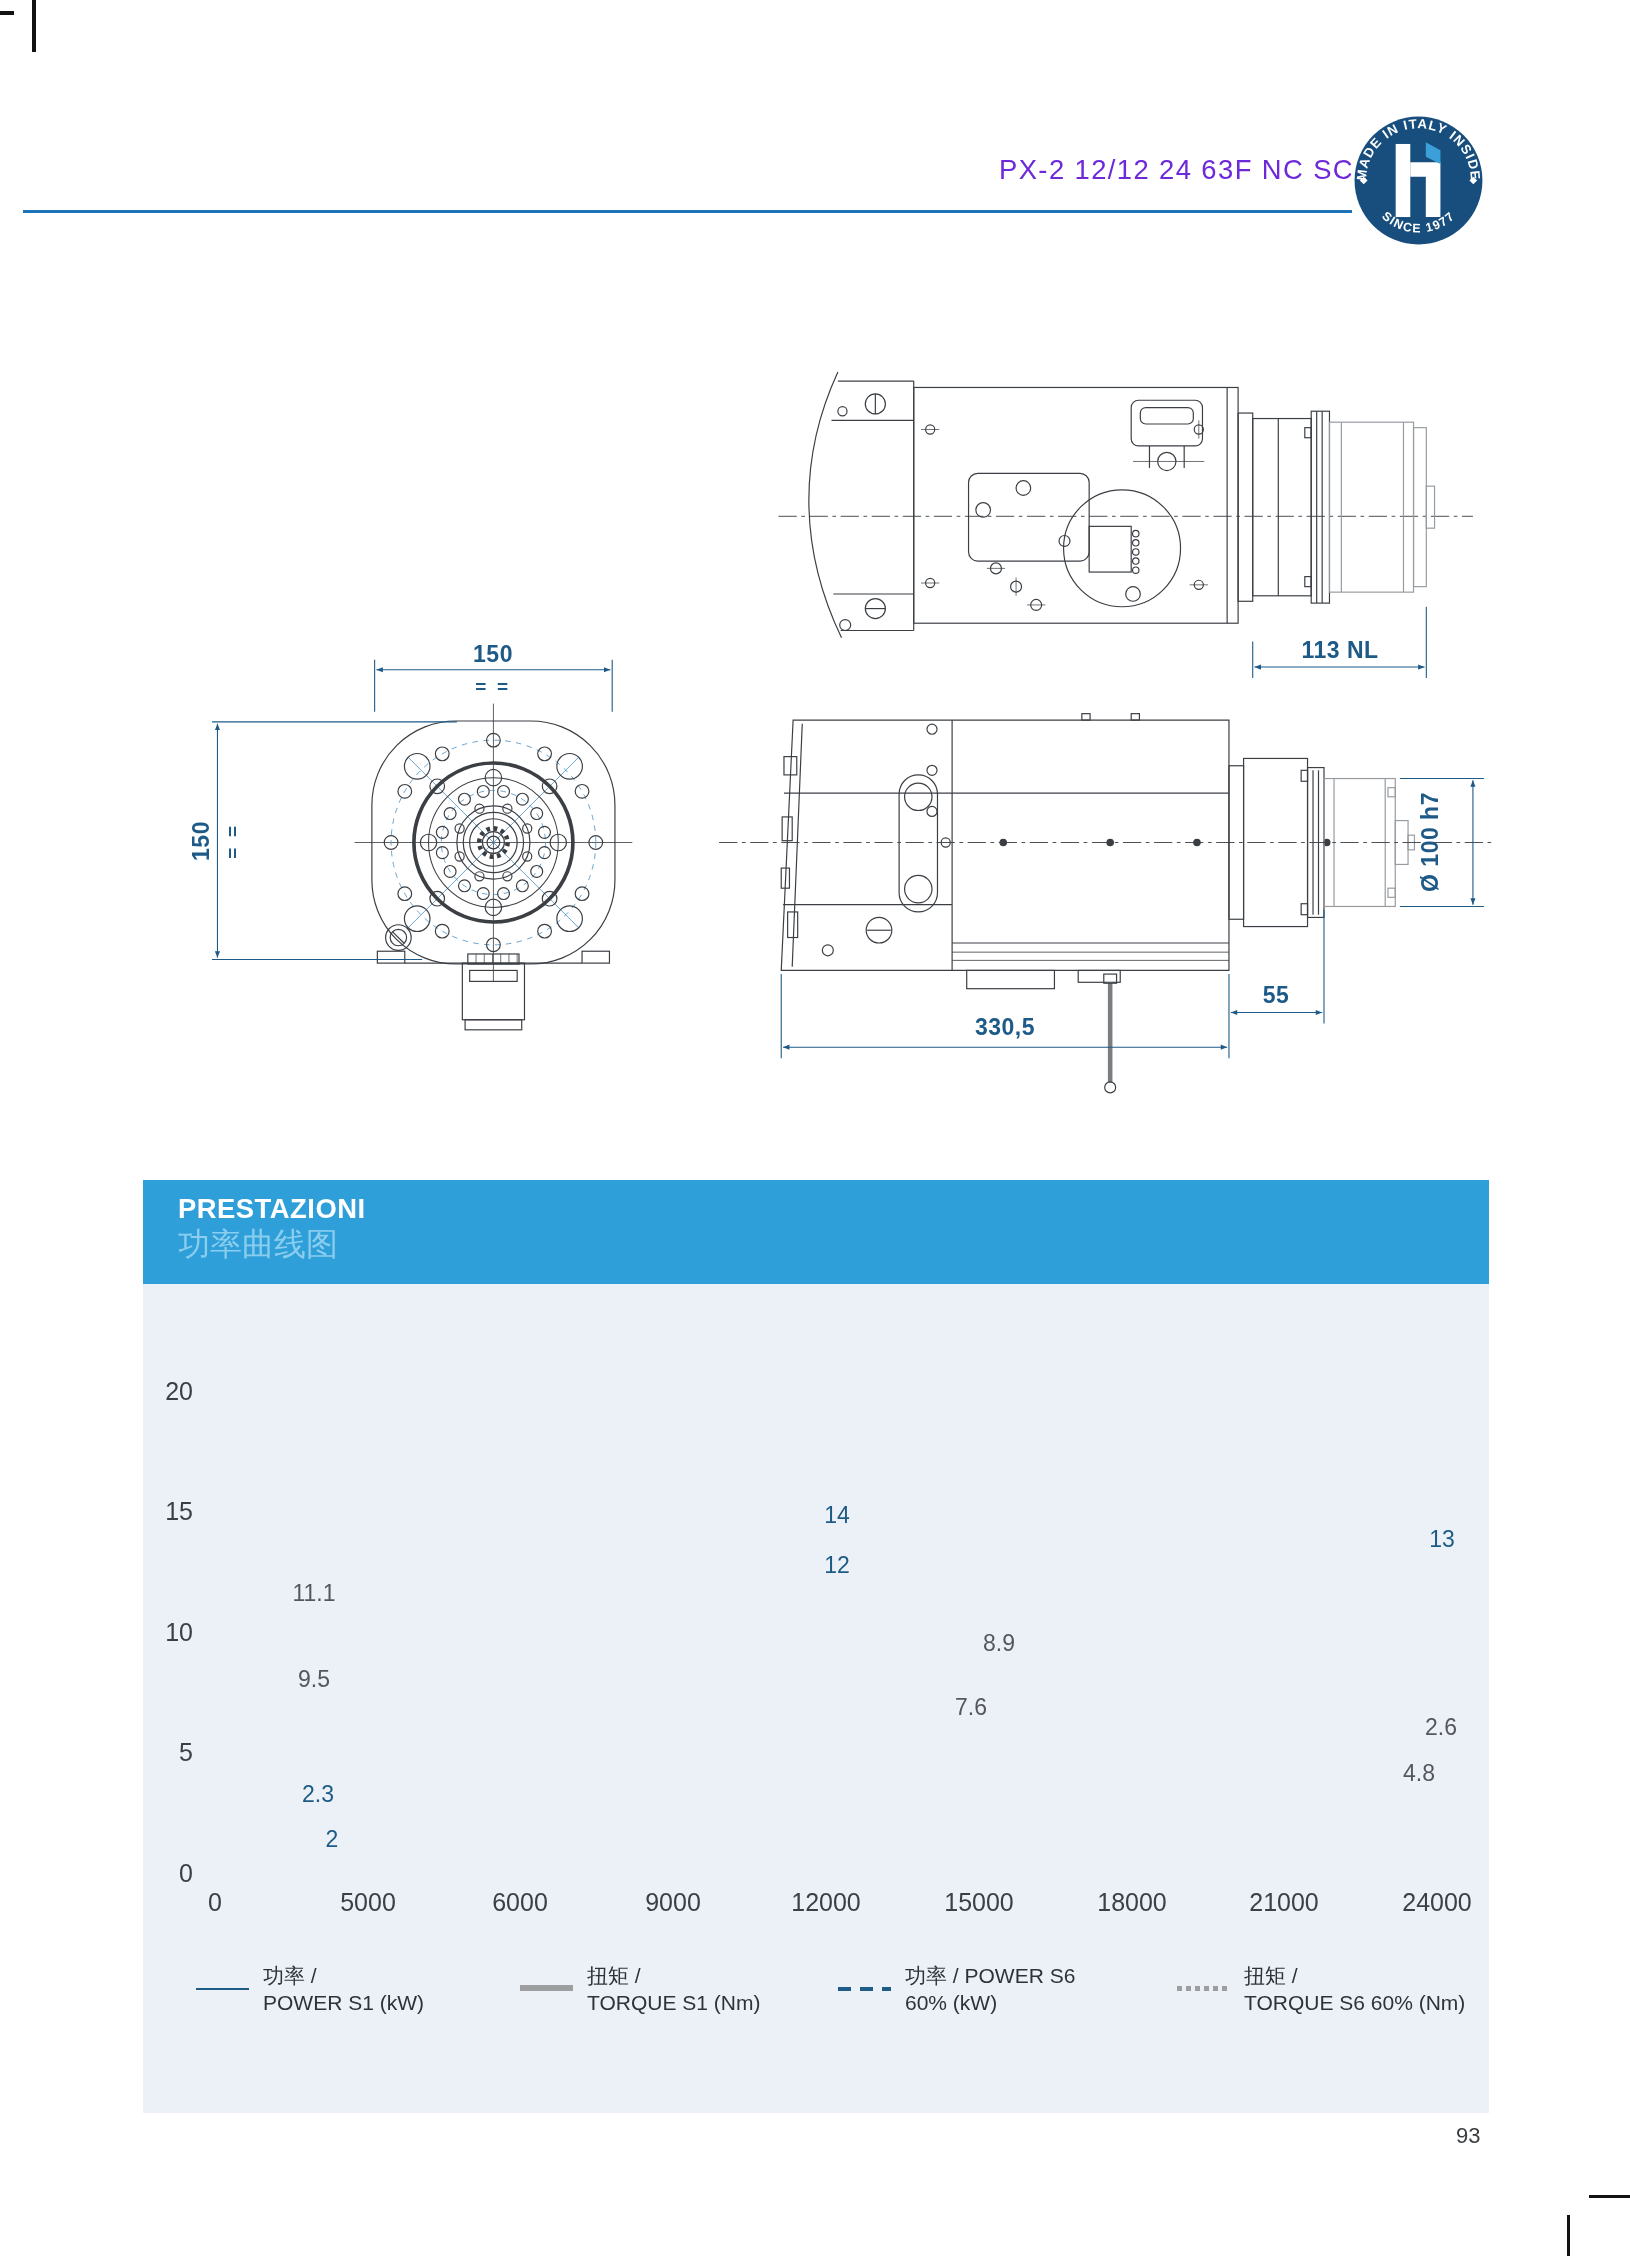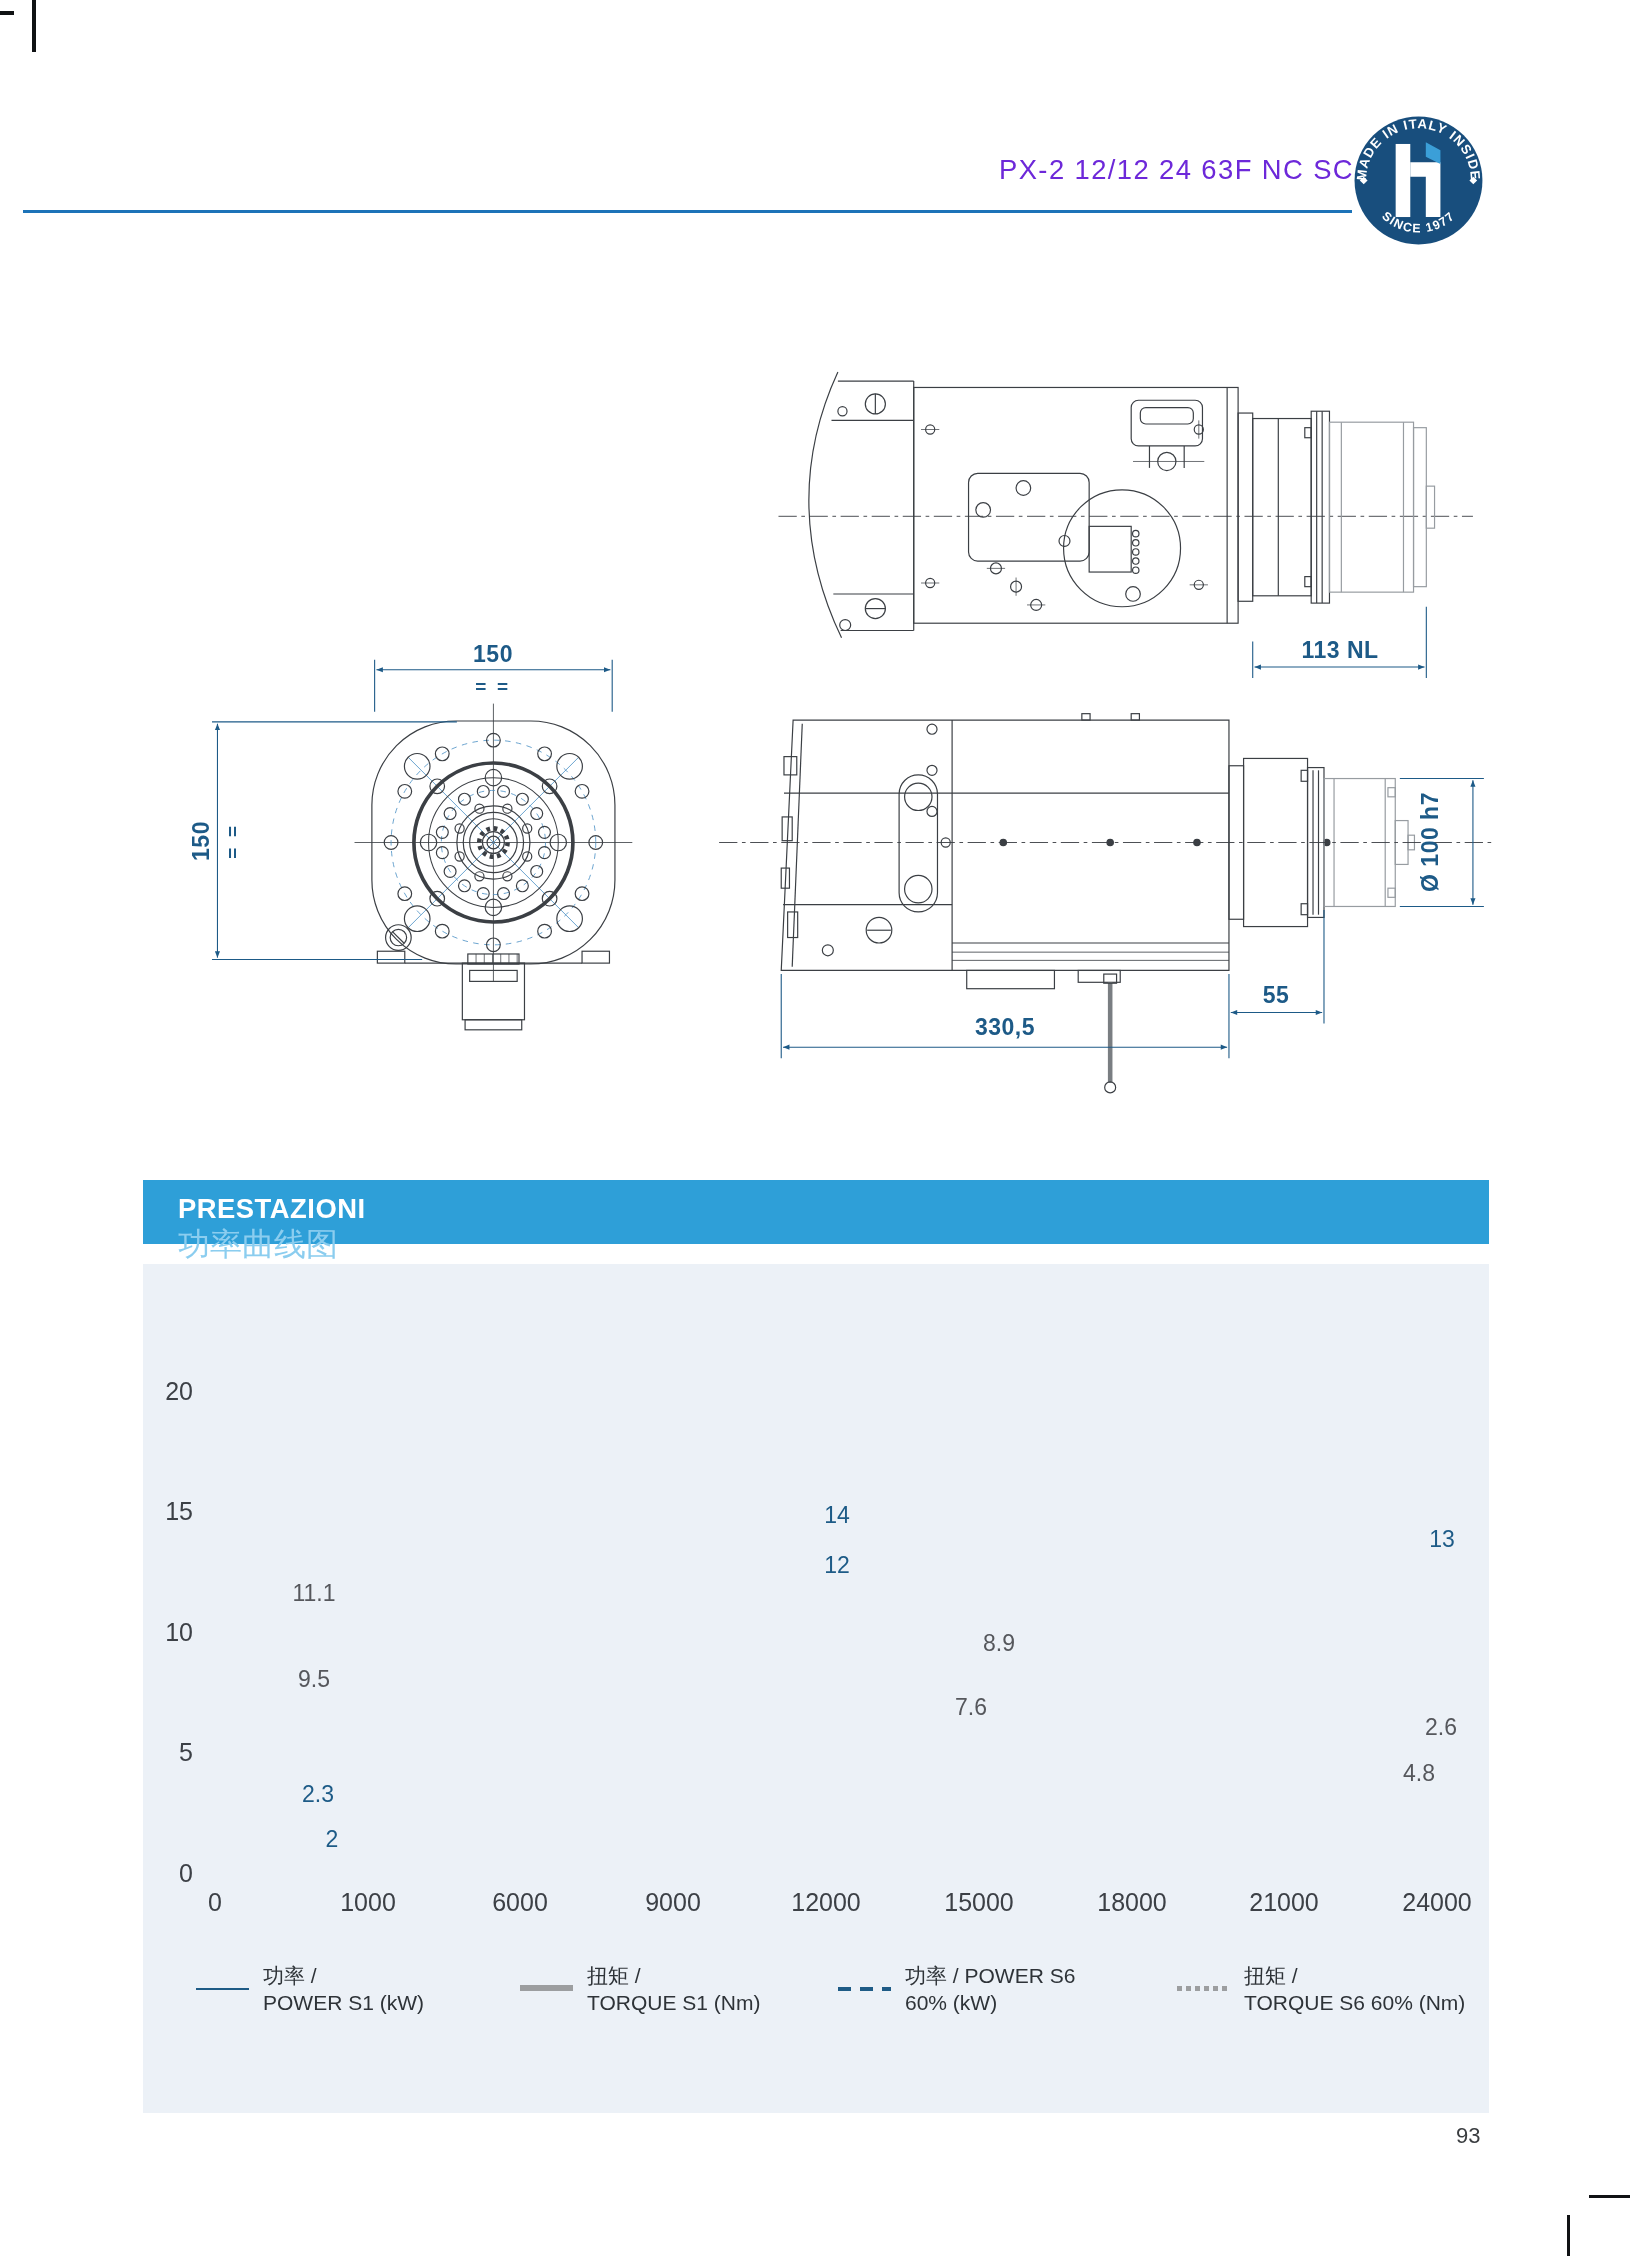--- a/index.html
+++ b/index.html
@@ -12,21 +12,21 @@
          color:#6d28d9;font-weight:400;white-space:nowrap;margin-left:24px;}
   .rule{position:absolute;left:23px;top:210px;width:1329px;height:2.7px;background:#1c73b8;}
   
   .crop{position:absolute;background:#101214;}
   
   .dim{position:absolute;color:#1d5a87;font-size:23px;font-weight:600;letter-spacing:0.5px;
        transform:translate(-50%,-50%);white-space:nowrap;}
   .dim.rot{transform:translate(-50%,-50%) rotate(-90deg);}
   .eq{font-size:19px;font-weight:700;letter-spacing:2.7px;}
   
-  .perf-bar{position:absolute;left:143px;top:1180px;width:1346px;height:64px;background:#2e9fd8;}
+  .perf-bar{position:absolute;left:143px;top:1180px;width:1346px;height:104px;background:#2e9fd8;}
   .perf-title{position:absolute;left:35px;top:12.8px;color:#ffffff;font-size:27.4px;font-weight:600;letter-spacing:0.5px;}
   .perf-sub{position:absolute;left:35px;top:43px;color:#8bcdef;font-size:32px;}
   .perf-panel{position:absolute;left:143px;top:1264px;width:1346px;height:849px;background:#ecf1f7;}
   
   .ytick{position:absolute;left:135px;width:58px;text-align:right;font-size:25px;color:#3c4046;}
   .xtickwrap{position:absolute;top:1888px;width:0;}
   .xtick{display:inline-block;transform:translateX(-50%);font-size:25px;color:#3c4046;white-space:nowrap;}
   .anno{position:absolute;font-size:23px;font-weight:500;transform:translate(-50%,-50%);white-space:nowrap;}
   
   .leg-swatch{position:absolute;width:53px;}
@@ -344,21 +344,21 @@
     <div class="perf-sub">功率曲线图</div>
   </div>
 
   <div id="chart-labels" class="abs" style="left:0;top:0;width:1631px;height:2257px;pointer-events:none;">
       <div class="ytick" style="top: 1859px; position: absolute;">0</div>
       <div class="ytick" style="top: 1738px; position: absolute;">5</div>
       <div class="ytick" style="top: 1618px; position: absolute;">10</div>
       <div class="ytick" style="top: 1497px; position: absolute;">15</div>
       <div class="ytick" style="top: 1377px; position: absolute;">20</div>
       <div class="xtickwrap" style="left: 215px; position: absolute;"><span class="xtick">0</span></div>
-      <div class="xtickwrap" style="left: 368px; position: absolute;"><span class="xtick">1000</span></div>
+      <div class="xtickwrap" style="left: 368px; position: absolute;"><span class="xtick">5000</span></div>
       <div class="xtickwrap" style="left: 520px; position: absolute;"><span class="xtick">6000</span></div>
       <div class="xtickwrap" style="left: 673px; position: absolute;"><span class="xtick">9000</span></div>
       <div class="xtickwrap" style="left: 826px; position: absolute;"><span class="xtick">12000</span></div>
       <div class="xtickwrap" style="left: 979px; position: absolute;"><span class="xtick">15000</span></div>
       <div class="xtickwrap" style="left: 1132px; position: absolute;"><span class="xtick">18000</span></div>
       <div class="xtickwrap" style="left: 1284px; position: absolute;"><span class="xtick">21000</span></div>
       <div class="xtickwrap" style="left: 1437px; position: absolute;"><span class="xtick">24000</span></div>
       <div class="anno" style="left: 314px; top: 1593px; color: rgb(85, 87, 92); position: absolute;">11.1</div>
       <div class="anno" style="left: 314px; top: 1679px; color: rgb(85, 87, 92); position: absolute; text-align: center;">9.5</div>
       <div class="anno" style="left: 318px; top: 1794px; color: rgb(29, 91, 135); position: absolute;">2.3</div>

